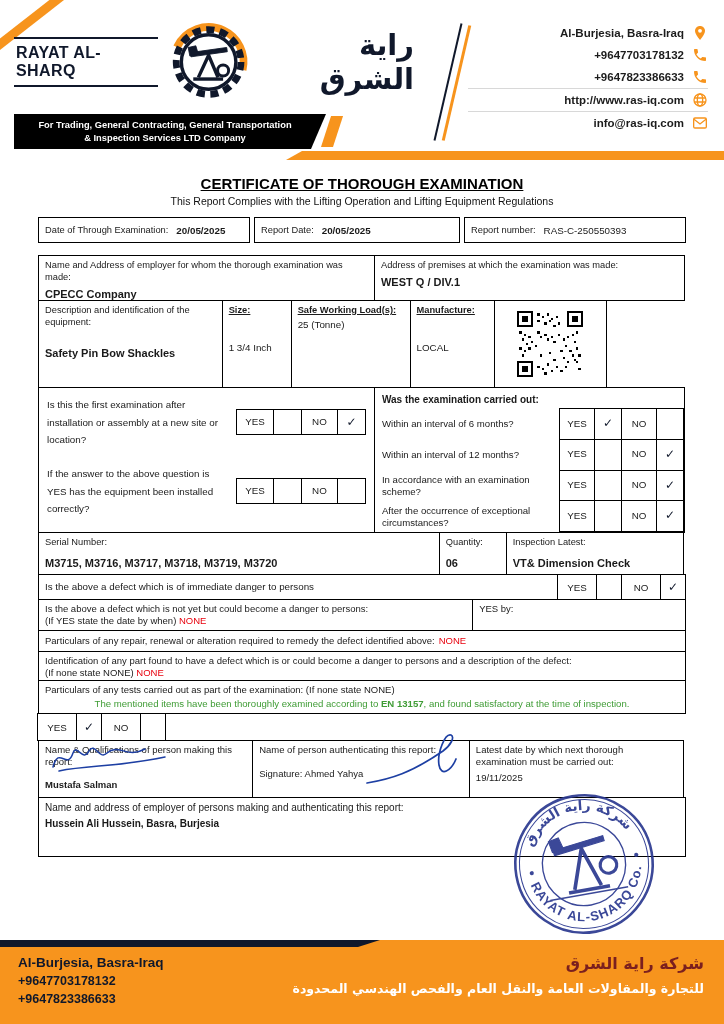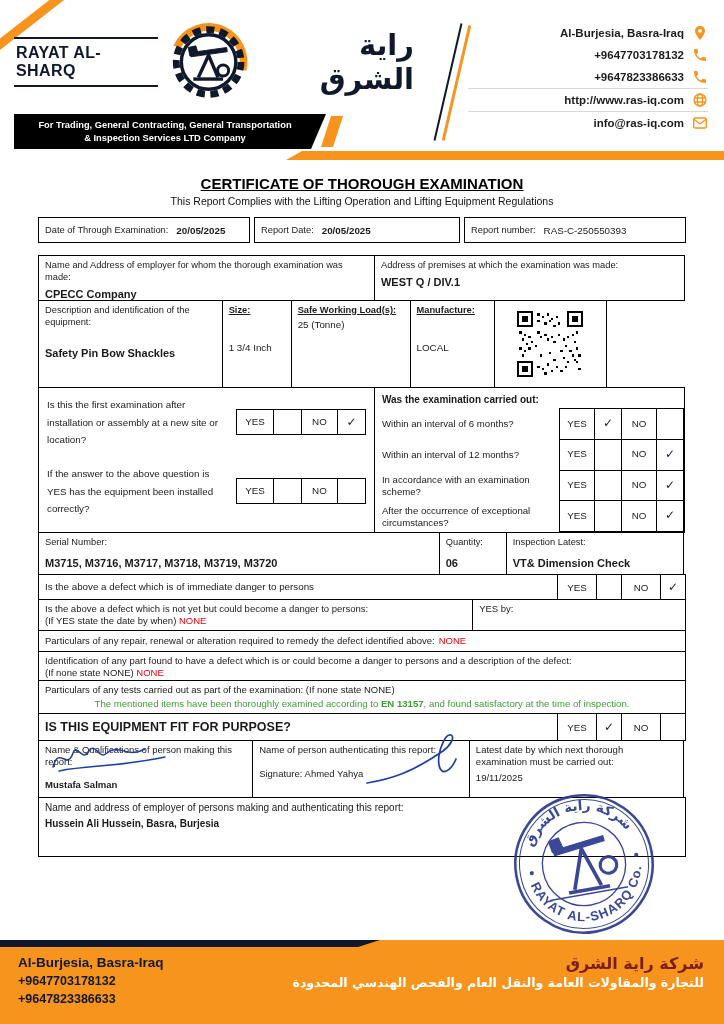--- a/index.html
+++ b/index.html
@@ -100,21 +100,21 @@
   
   .footer { position:absolute; bottom:0; left:0; width:724px; height:84px; background:#F7941D; }
   .footer-navy-bar { position:absolute; top:0; left:0; width:380px; height:7px; background:#10182B;
                      clip-path:polygon(0 0,100% 0,calc(100% - 22px) 100%,0 100%); }
   .footer-left { position:absolute; left:18px; top:15px; color:#10182B; }
   .footer-left .addr { font-size:13.5px; font-weight:bold; }
   .footer-left .ph { font-size:12.5px; font-weight:bold; margin-top:4px; }
   .footer-right { position:absolute; right:20px; top:14px; text-align:right; direction:rtl;
                   font-family:"DejaVu Sans",sans-serif; }
   .footer-right .co { color:#7A1F1F; font-size:16px; font-weight:bold; }
-  .footer-right .desc { color:#fff; font-size:12.5px; font-weight:bold; margin-top:2px; }
+  .footer-right .desc { color:#fff; font-size:12.5px; font-weight:bold; margin-top:8px; }
 </style>
 </head>
 <body>
 
 <div class="page">
 
   <div class="header">
     <div class="stripe-tl"></div>
     <div class="vline-navy"></div>
     <div class="vline-orange"></div>
@@ -459,21 +459,20 @@
       <div class="trow" style="height:34px">
         <div class="c" style="flex:1">
           <div>Particulars of any tests carried out as part of the examination: (If none state NONE)</div>
           <div class="tests-statement">
             <span class="green">The mentioned items have been thoroughly examined according to </span><span class="green b">EN 13157</span><span class="green">, and found satisfactory at the time of inspection.</span>
           </div>
         </div>
       </div>
 
       <div class="trow" style="height:28px">
-        <div class="c fit-text" style="flex:1">IS THIS EQUIPMENT FIT FOR PURPOSE?</div>
         <div class="cb w-yn">YES</div>
         <div class="cb w-mk">
             <span class="mark">✓</span>
           </div>
         <div class="cb w-yn">NO</div>
         <div class="cb w-mk">
             <span class="mark"></span>
           </div>
       </div>
 

